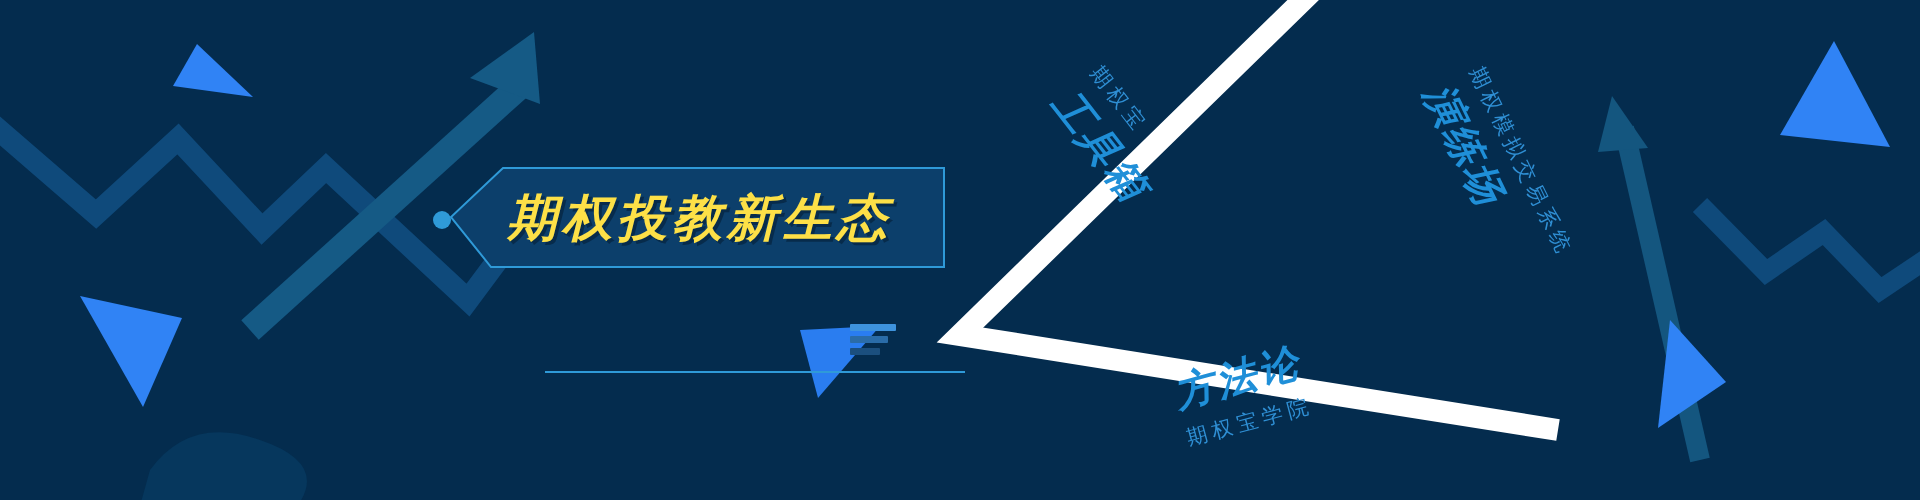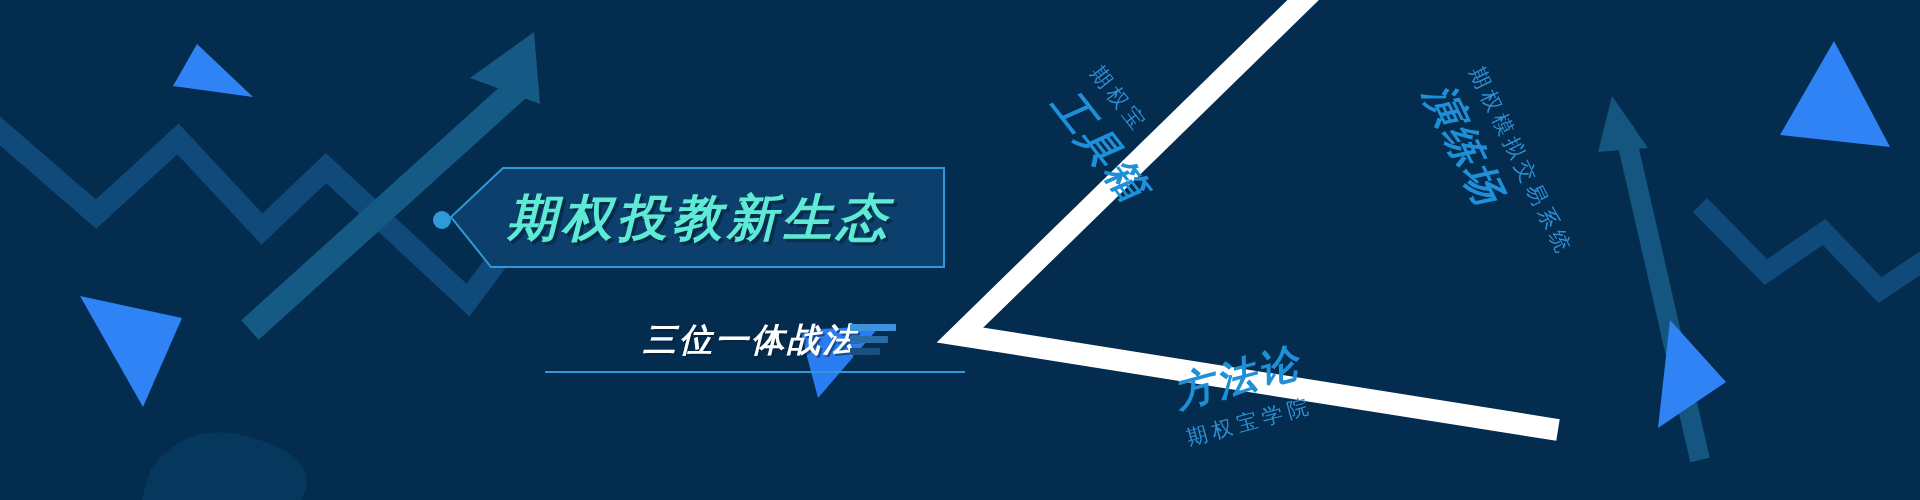--- a/index.html
+++ b/index.html
@@ -35,21 +35,21 @@
     height: 105px;
   }
   .plaque-text {
     position: absolute;
     left: 60px;
     top: 50%;
     transform: translateY(-50%);
     font-size: 50px;
     font-weight: bold;
     font-style: italic;
-    color: #5eead4;
+    color: #fde047;
     letter-spacing: 5px;
     white-space: nowrap;
     text-shadow: 3px 3px 0 rgba(3,28,50,0.55);
   }
 
   
   .subtitle-wrap {
     position: absolute;
     left: 545px;
     top: 318px;
@@ -167,21 +167,20 @@
     <svg viewBox="0 0 500 105" width="500" height="105">
       <polygon points="56,3 497,3 497,102 44,102 4,52" fill="#0c3f6b" stroke="#2f9ad8" stroke-width="2"></polygon>
     </svg>
     <span class="plaque-text">期权投教新生态</span>
   </div>
   <svg style="position:absolute;left:430px;top:208px;width:30px;height:30px" viewBox="0 0 30 30">
     <circle cx="12" cy="12" r="9" fill="#2f9ad8"></circle>
   </svg>
 
   <div class="subtitle-wrap">
-    <span class="subtitle-text">三位一体战法</span>
     <div class="deco-bars">
       <i class="b1"></i>
       <i class="b2"></i>
       <i class="b3"></i>
     </div>
   </div>
   <svg style="position:absolute;left:545px;top:370px;width:420px;height:4px" viewBox="0 0 420 4">
     <line x1="0" y1="2" x2="420" y2="2" stroke="#2f9ad8" stroke-width="2"></line>
   </svg>
 

